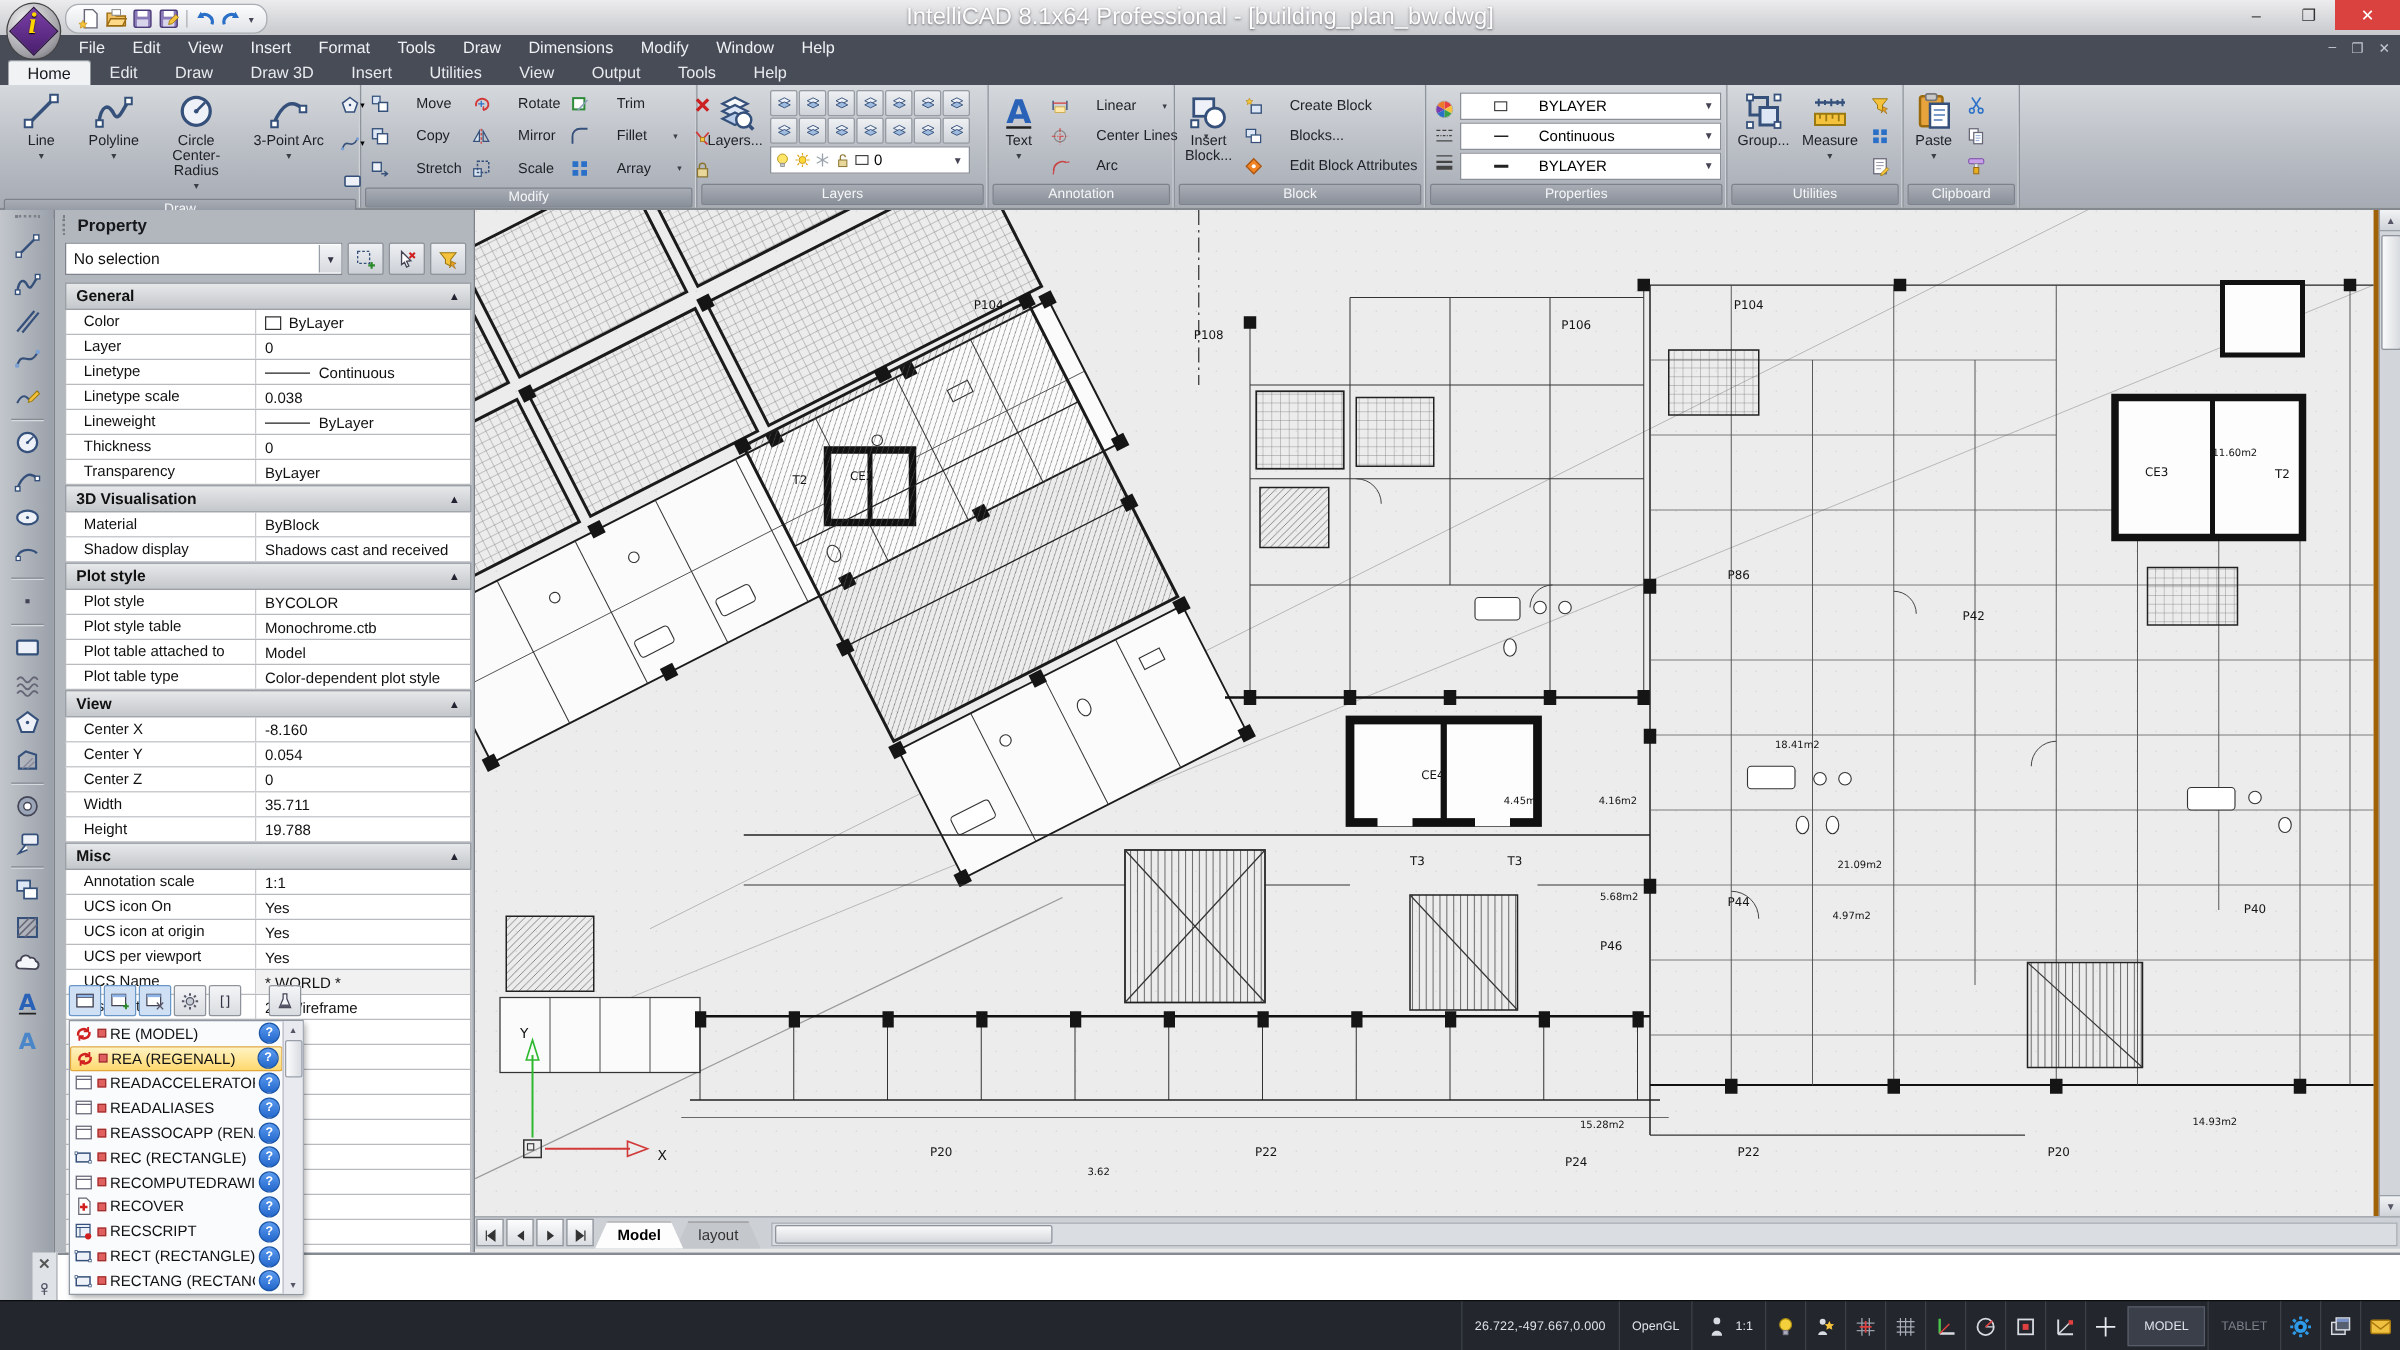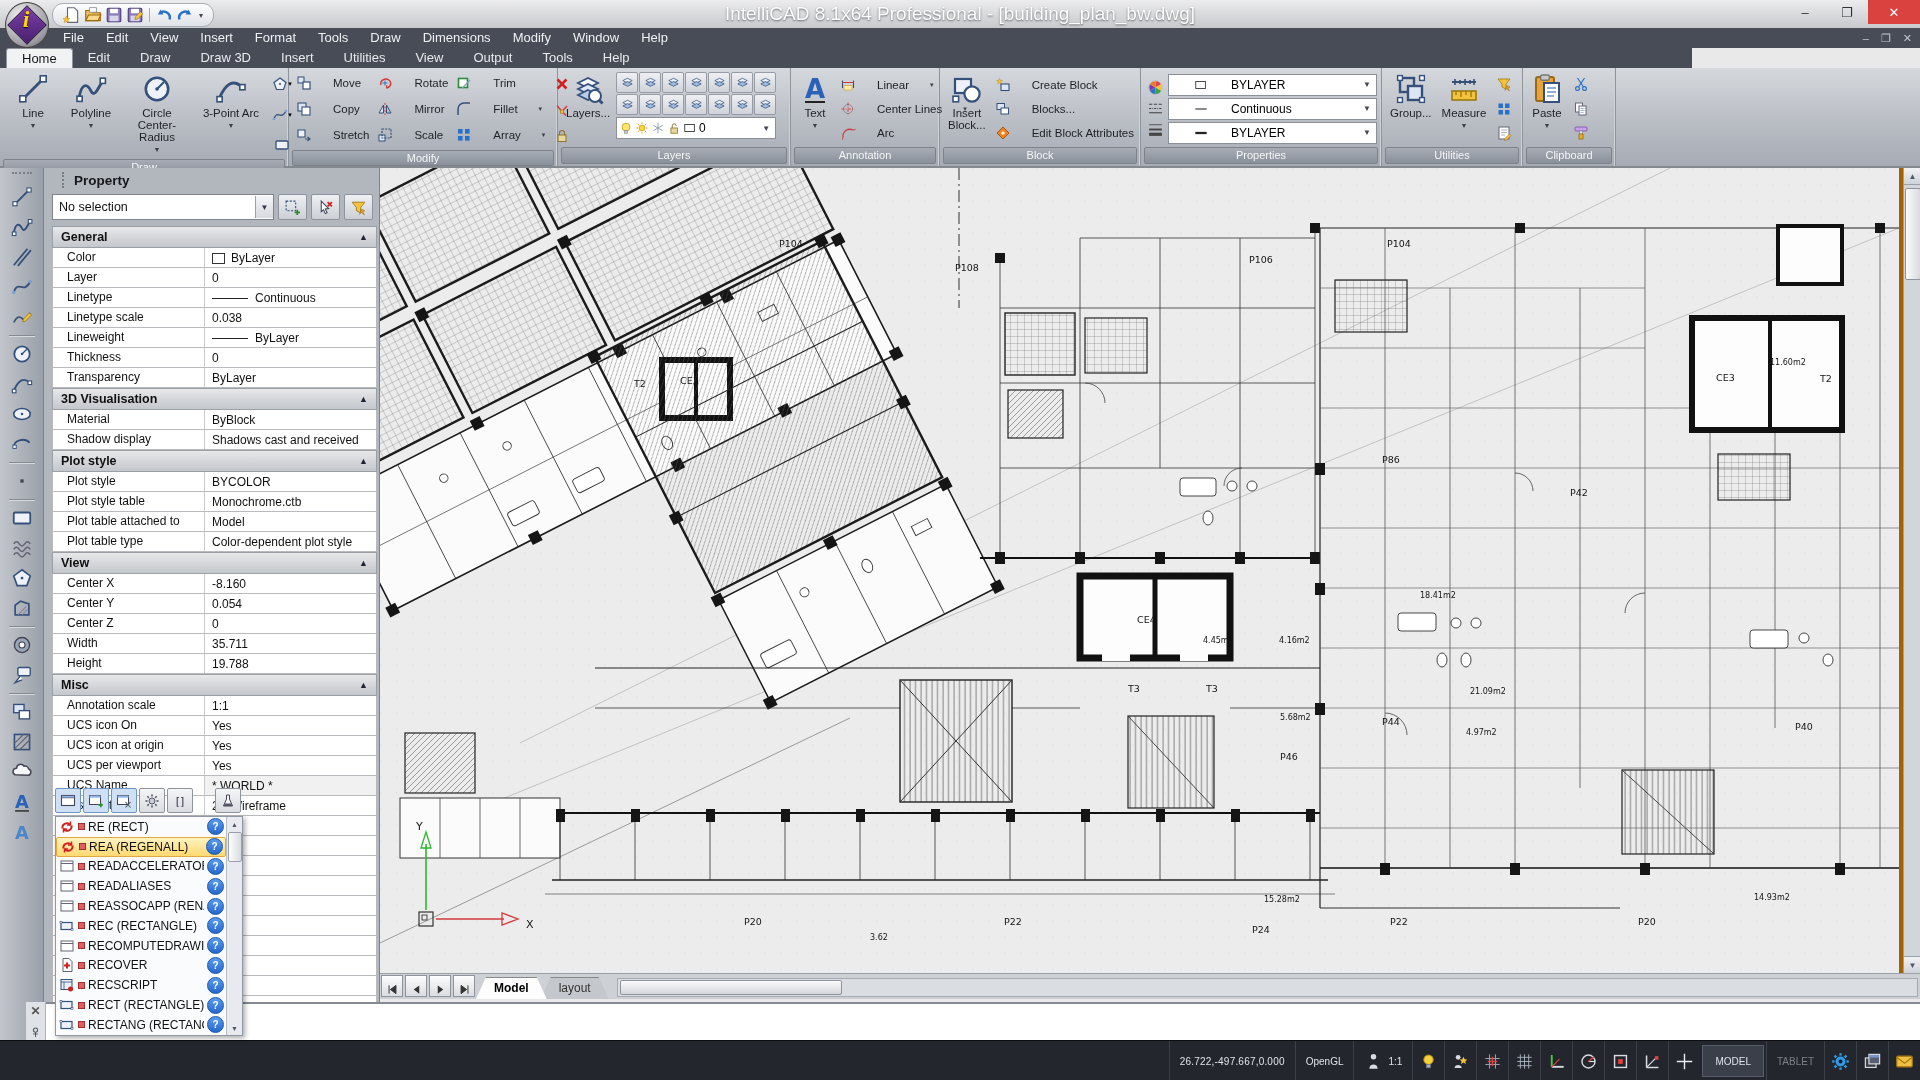--- a/index.html
+++ b/index.html
@@ -14,21 +14,21 @@
   .wbtn{width:42px;height:24px;display:flex;align-items:center;justify-content:center;color:#333;font-size:13px;}
   .wbtn.close{width:52px;background:#d9423f;color:#fff;}
   .logo{position:absolute;left:5px;top:2px;width:42px;height:44px;z-index:30;}
   .logo .ring{position:absolute;left:0;top:0;width:42px;height:44px;border-radius:50%;background:radial-gradient(circle at 35% 30%,#f2f2f2,#9a9aa0 70%,#55555c);border:1px solid #444;}
   .logo .diamond{position:absolute;left:8px;top:9px;width:26px;height:26px;background:linear-gradient(135deg,#7a3fa8,#4a1f6e);transform:rotate(45deg);border:1px solid #2a1040;}
   .logo .i{position:absolute;left:0;top:4px;width:42px;text-align:center;color:#ffd400;font-family:"Liberation Serif",serif;font-weight:bold;font-style:italic;font-size:24px;text-shadow:0 1px 1px #000;}
   
   .menubar{position:absolute;left:0;top:28px;width:1920px;height:20px;background:#474c57;display:flex;align-items:center;padding-left:52px;box-sizing:border-box;}
   .menu-item{color:#eef0f3;font-size:13px;padding:0 11px;line-height:20px;}
   .docctl{position:absolute;right:8px;top:0;height:20px;display:flex;gap:12px;align-items:center;color:#c3c8d0;font-size:11px;}
-  .tabrow{position:absolute;left:0;top:48px;width:1692px;height:20px;background:#474c57;display:flex;align-items:center;padding-left:6px;box-sizing:border-box;}
+  .tabrow{position:absolute;left:0;top:48px;width:1920px;height:20px;background:#474c57;display:flex;align-items:center;padding-left:6px;box-sizing:border-box;}
   .rtab{color:#e8eaee;font-size:13px;padding:2px 15px 3px 15px;border-radius:3px 3px 0 0;}
   .rtab.active{background:#f1f2f4;color:#15171a;border:1px solid #8f949b;border-bottom:none;}
   
   .ribbon{position:absolute;left:0;top:68px;width:1920px;height:98px;background:linear-gradient(#d5d8dc,#b9bdc4 55%,#a6abb4);border-bottom:2px solid #84898f;display:flex;}
   .rgroup{height:98px;display:flex;flex-direction:column;border-right:1px solid #8e949c;box-shadow:inset -1px 0 0 #cfd3d8;}
   .rgc{flex:1;display:flex;padding:3px 4px 1px 4px;gap:2px;}
   .rgl{height:15px;margin:0 3px 2px 3px;text-align:center;font-size:11px;color:#f4f6f8;background:linear-gradient(#a7acb5,#8a9099);border:1px solid #7d828b;border-radius:2px;line-height:14px;}
   .bigbtn{display:flex;flex-direction:column;align-items:center;justify-content:flex-start;padding:2px 4px;font-size:11.5px;color:#1d2126;text-align:center;line-height:12px;}
   .bigbtn .ico{width:32px;height:32px;margin-bottom:2px;}
   .bigbtn .arr{font-size:7px;color:#3a3f46;margin-top:1px;}
@@ -53,21 +53,21 @@
   
   .lefttb{position:absolute;left:0;top:168px;width:44px;height:872px;background:linear-gradient(90deg,#c2c6cc,#9aa0a9);border-right:1px solid #7d828b;display:flex;flex-direction:column;align-items:center;padding-top:4px;box-sizing:border-box;}
   .lefttb .grip{width:20px;height:4px;border-top:2px dotted #7a7f88;margin-bottom:4px;}
   .tbico{width:26px;height:26px;margin:2px 0;display:flex;align-items:center;justify-content:center;}
   .tbico .ico{width:22px;height:22px;}
   .tbsep{width:26px;height:1px;background:#858a93;box-shadow:0 1px 0 #d6d9dd;margin:3px 0;}
   .cmdgutter{position:absolute;left:26px;top:1002px;width:20px;height:38px;background:#dfe2e6;border-right:1px solid #aeb2b8;display:flex;flex-direction:column;align-items:center;justify-content:space-between;padding:2px 0;box-sizing:border-box;z-index:12;}
   .cmdgutter .ico{width:13px;height:13px;}
   
   .panel{position:absolute;left:44px;top:168px;width:336px;height:834px;background:#b2b6bd;border-right:1px solid #7d828b;box-sizing:border-box;}
-  .phead{height:24px;display:flex;align-items:center;font-weight:bold;font-size:13.5px;color:#16181c;padding-left:18px;gap:6px;}
+  .phead{height:24px;display:flex;align-items:center;font-weight:bold;font-size:13.5px;color:#16181c;padding-left:6px;gap:6px;}
   .phead .grip{width:4px;height:16px;border-left:2px dotted #767b84;}
   .pselrow{display:flex;gap:4px;padding:2px 6px 6px 8px;align-items:center;}
   .pcombo{flex:1;height:24px;background:#fff;border:1px solid #7e838c;display:flex;align-items:center;font-size:12.5px;padding-left:6px;color:#111;}
   .pcombo .caret{margin-left:auto;width:17px;height:22px;background:linear-gradient(#f4f5f7,#d6d9de);border-left:1px solid #9aa0a8;display:flex;align-items:center;justify-content:center;font-size:8px;color:#334;}
   .pbtn{width:27px;height:24px;background:linear-gradient(#eef0f3,#ccd0d6);border:1px solid #8f949c;border-radius:2px;display:flex;align-items:center;justify-content:center;}
   .pbtn .ico{width:17px;height:17px;}
   .sections{margin:0 2px 0 8px;}
   .sechead{height:20px;background:linear-gradient(#e6e8ea,#c4c7cb);border:1px solid #9b9fa6;display:flex;align-items:center;font-weight:bold;font-size:12.5px;color:#111;padding:0 8px;}
   .sechead .tri{margin-left:auto;font-size:9px;color:#223;}
   .prow{display:grid;grid-template-columns:152px 1fr;background:#fff;border:1px solid #b8babe;border-top:none;min-height:19px;}
@@ -1533,21 +1533,21 @@
   <div class="popup">
     <div class="plist" id="plist">
         <div class="pitem">
           <span class="ico"><svg viewBox="0 0 16 16" width="100%" height="100%">
               <path d="M3.5 9.5 a4.5 4.5 0 0 1 8 -3.5" stroke="#d02020" stroke-width="2" fill="none"></path>
               <path d="M11.5 2.5 v3.5 h-3.5" stroke="#d02020" stroke-width="1.5" fill="none"></path>
               <path d="M12.5 6.5 a4.5 4.5 0 0 1 -8 3.5" stroke="#d02020" stroke-width="2" fill="none"></path>
               <path d="M4.5 13.5 v-3.5 h3.5" stroke="#d02020" stroke-width="1.5" fill="none"></path>
             </svg></span>
           <span class="bullet"></span>
-          <span class="txt">RE (RECT)</span>
+          <span class="txt">RE (MODEL)</span>
           <span class="help">?</span>
         </div>
         <div class="pitem sel">
           <span class="ico"><svg viewBox="0 0 16 16" width="100%" height="100%">
               <path d="M3.5 9.5 a4.5 4.5 0 0 1 8 -3.5" stroke="#d02020" stroke-width="2" fill="none"></path>
               <path d="M11.5 2.5 v3.5 h-3.5" stroke="#d02020" stroke-width="1.5" fill="none"></path>
               <path d="M12.5 6.5 a4.5 4.5 0 0 1 -8 3.5" stroke="#d02020" stroke-width="2" fill="none"></path>
               <path d="M4.5 13.5 v-3.5 h3.5" stroke="#d02020" stroke-width="1.5" fill="none"></path>
             </svg></span>
           <span class="bullet"></span>

